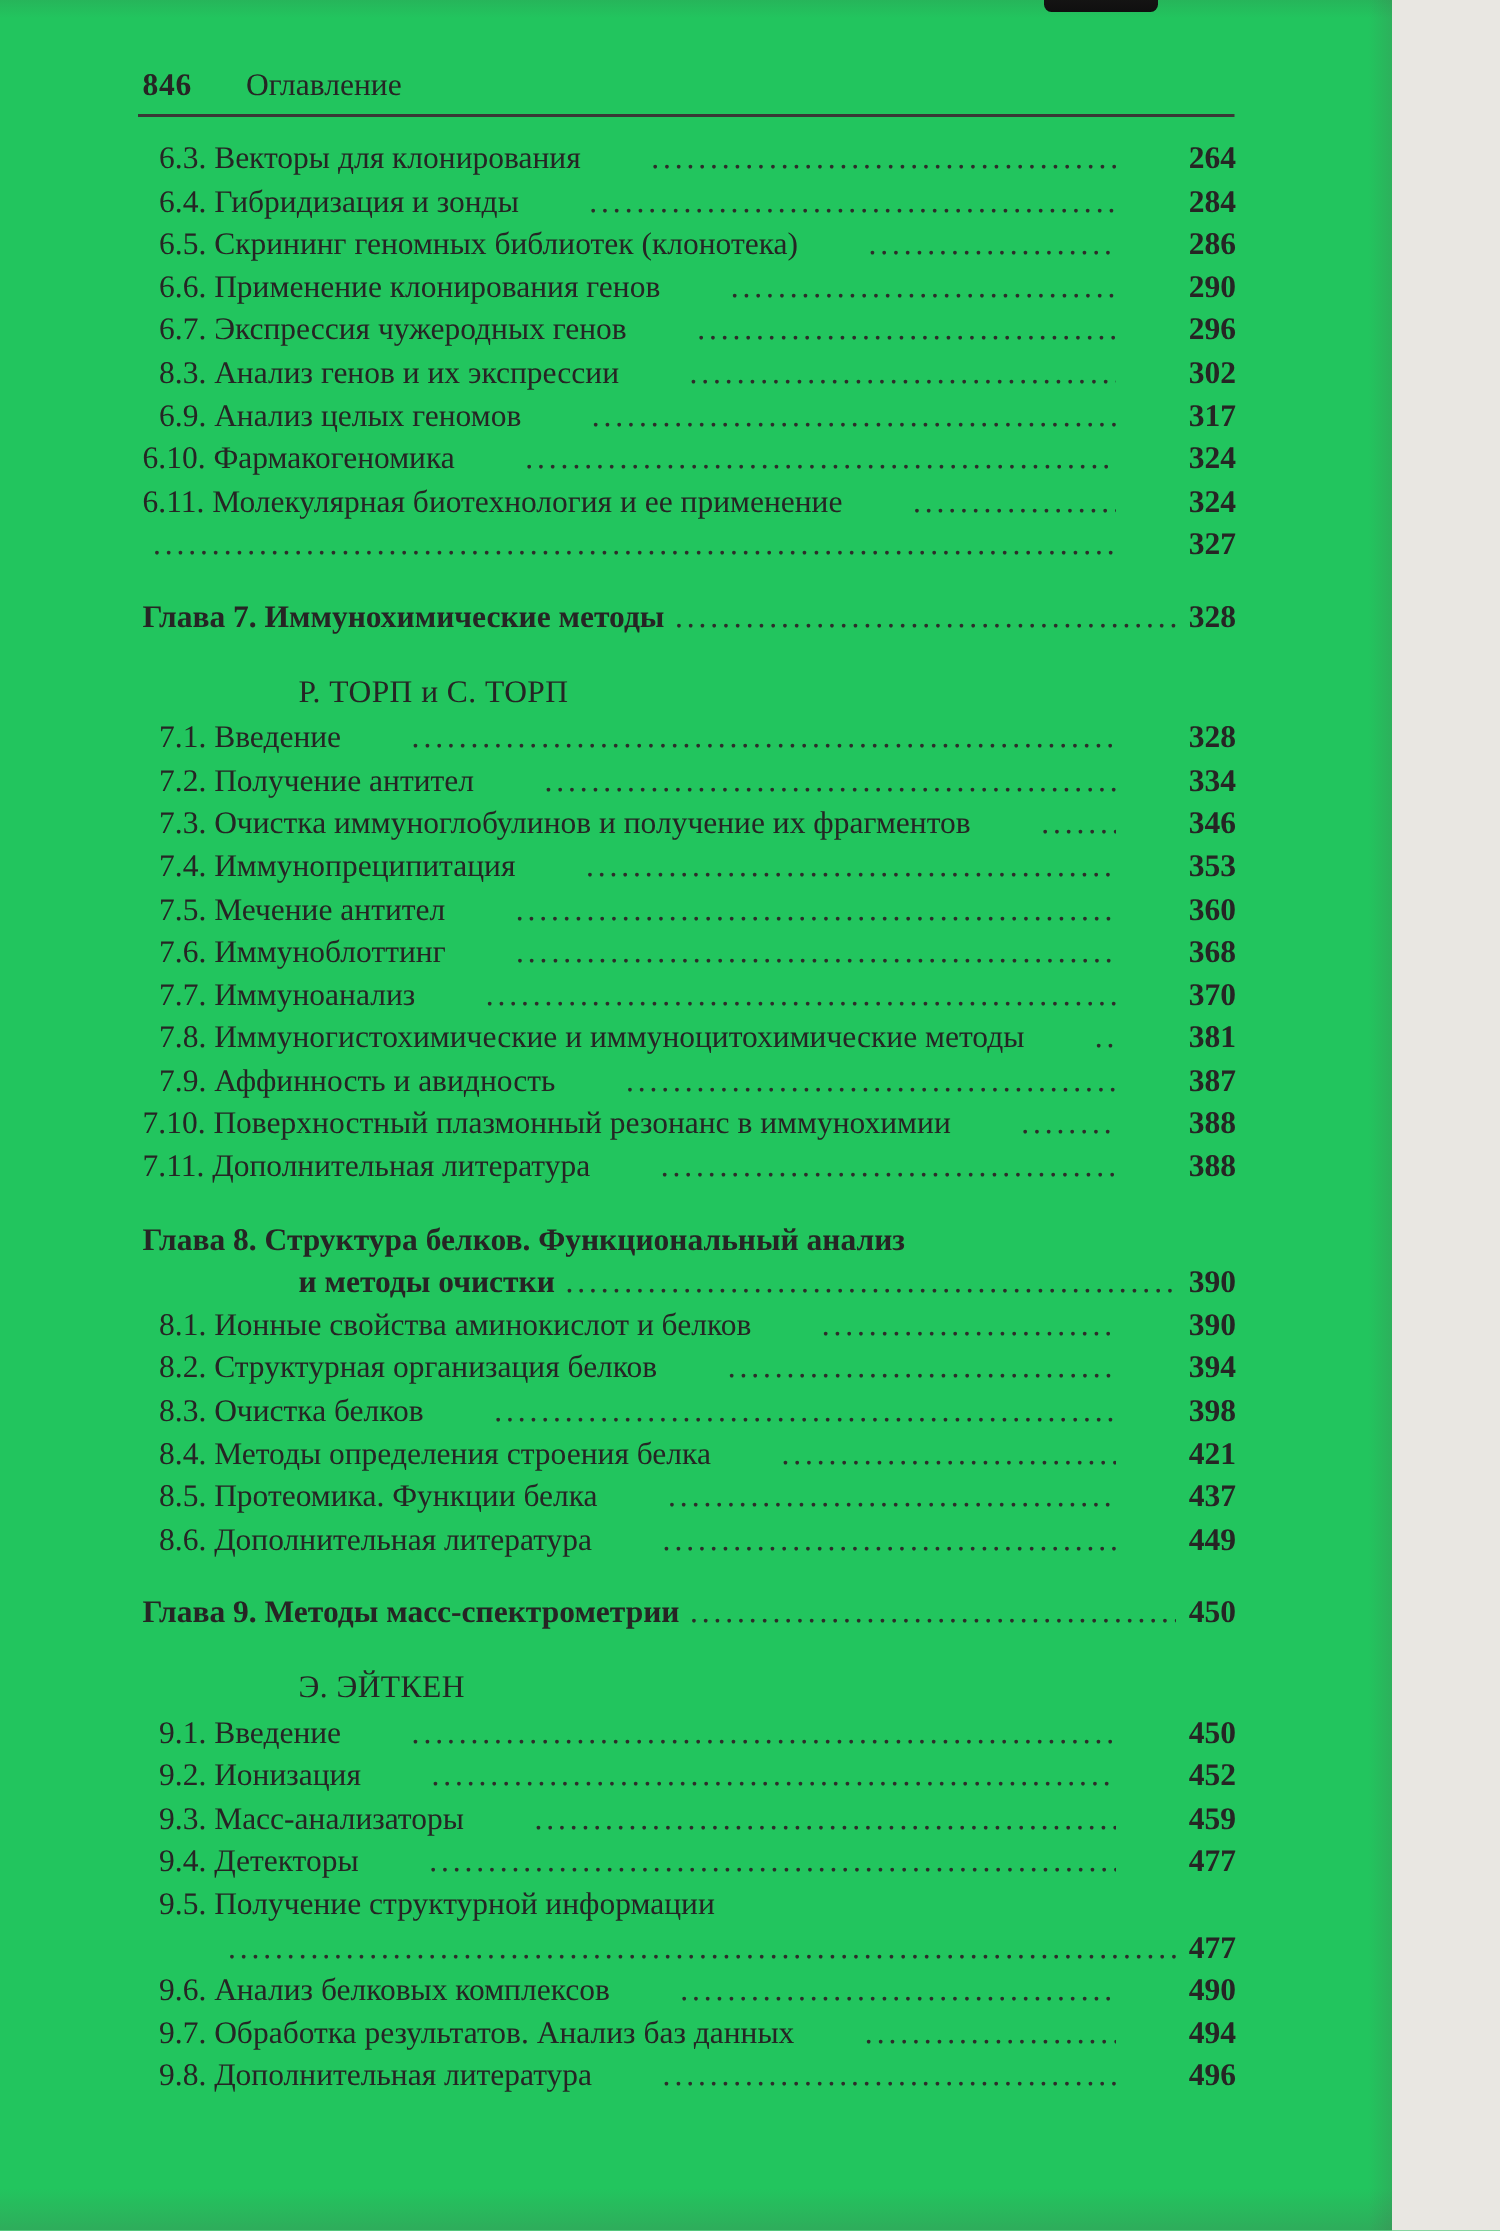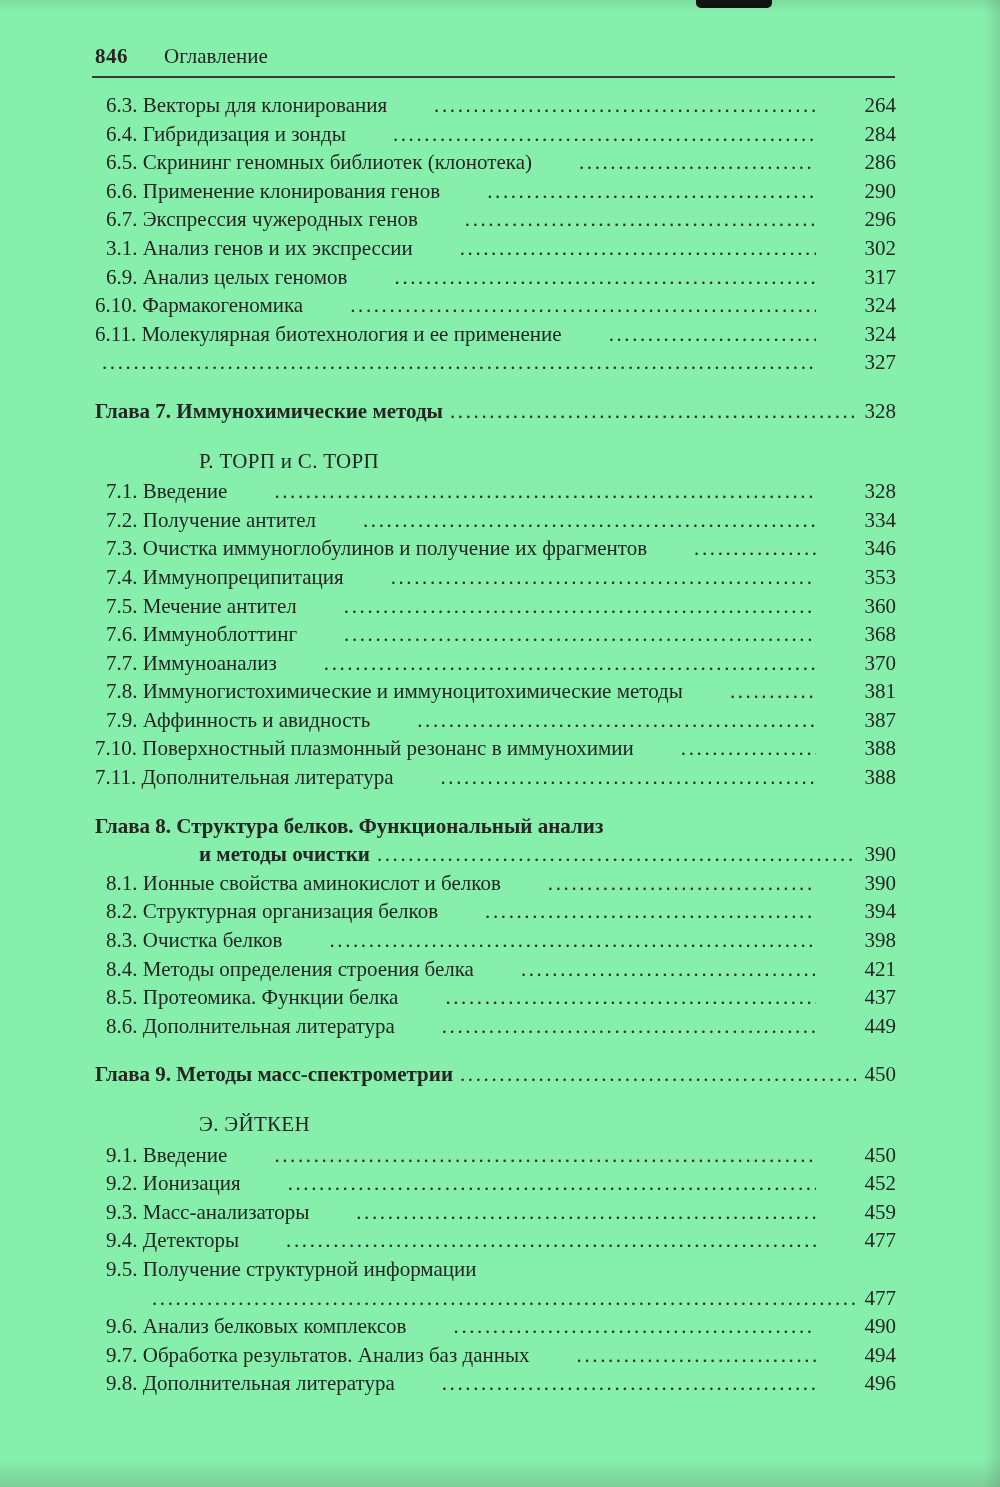--- a/index.html
+++ b/index.html
@@ -4,22 +4,22 @@
 <style>
   * { box-sizing: border-box; }
   html, body { margin: 0; padding: 0; }
   body {
     width: 1000px; height: 1487px;
     background: #e9e7e2;
     font-family: "Liberation Serif", "DejaVu Serif", serif;
   }
   .page {
     position: relative;
-    width: 1000px; height: 1487px;
-    background: #86efac;
+    width: 928px; height: 1487px;
+    background: #22c55e;
     overflow: hidden;
     color: #262524;
   }
   
   .edge-top {
     position: absolute; top: 0; left: 0; width: 100%; height: 12px;
     background: linear-gradient(to bottom, rgba(70,66,62,0.12), rgba(70,66,62,0));
     pointer-events: none;
   }
   .edge-right {
@@ -63,21 +63,21 @@
   .entry.chapter .line.cont { padding-left: 104px; }
   .lbl { white-space: nowrap; }
   .dots {
     flex: 1 1 auto; overflow: hidden; white-space: nowrap;
     margin: 0 3px 0 7px; font-weight: normal;
   }
   .dots::after {
     content: "......................................................................................................................................";
     letter-spacing: 2.6px; color: #2e2c2a;
   }
-  .pgno { white-space: nowrap; font-weight: normal; margin-left: 6px; }
+  .pgno { white-space: nowrap; font-weight: bold; margin-left: 6px; }
 </style>
 </head>
 <body>
 
 <div class="page">
   <div class="streak"></div>
   <div class="edge-top"></div>
 
   <header class="pg-header">
     <span class="pg-num">846</span>
@@ -116,21 +116,21 @@
       </div>
       <div class="entry item">
         <div class="line first">
           <span class="lbl">6.7. Экспрессия чужеродных генов</span>
           <span class="dots"></span>
           <span class="pgno">296</span>
         </div>
       </div>
       <div class="entry item">
         <div class="line first">
-          <span class="lbl">3.1. Анализ генов и их экспрессии</span>
+          <span class="lbl">8.3. Анализ генов и их экспрессии</span>
           <span class="dots"></span>
           <span class="pgno">302</span>
         </div>
       </div>
       <div class="entry item">
         <div class="line first">
           <span class="lbl">6.9. Анализ целых геномов</span>
           <span class="dots"></span>
           <span class="pgno">317</span>
         </div>

